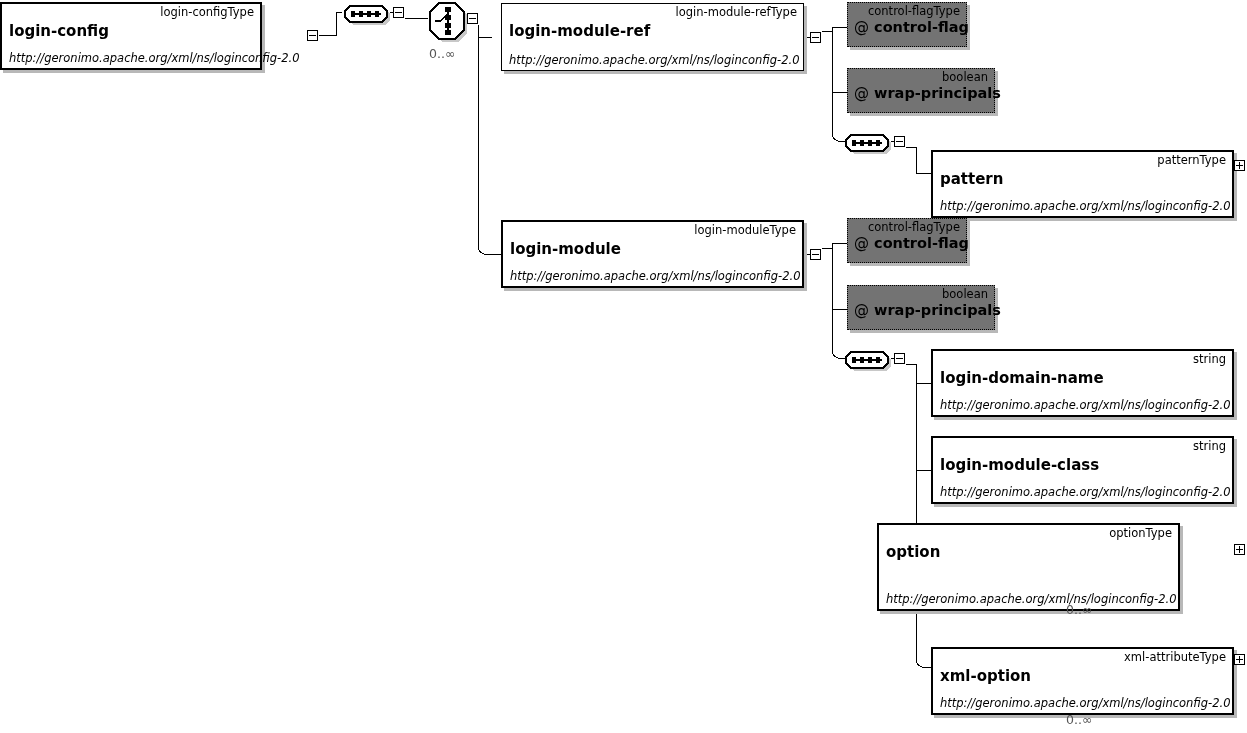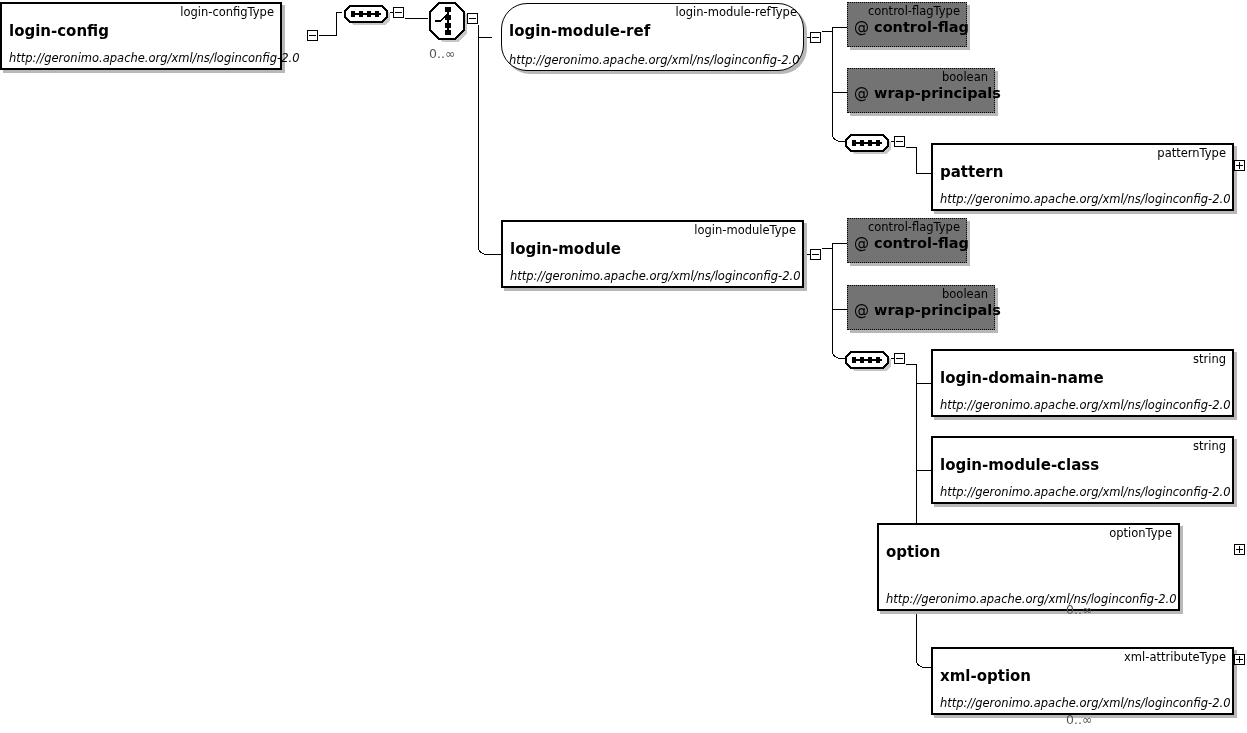--- a/index.html
+++ b/index.html
@@ -180,21 +180,21 @@
       <path d="M890.5,358.5 L894.5,358.5"></path>
       <path d="M905.5,364.5 L916.5,364.5"></path>
       <path d="M916.5,364.5 L916.5,383.5 L930.5,383.5"></path>
       <path d="M916.5,383.5 L916.5,470.5 L930.5,470.5"></path>
       <path d="M916.5,470.5 L916.5,557.5 L930.5,557.5"></path>
       <path d="M916.5,557.5 L916.5,659.5 Q916.5,667.5 925.5,667.5 L930.5,667.5"></path>
 
     </g>
   </svg>
 
-  <div class="node" style="left:0px; top:2px; width:282px; height:68px;">
+  <div class="node" style="left:0px; top:2px; width:262px; height:68px;">
     <div class="type">login-configType</div>
     <div class="name">login-config</div>
     <div class="ns">http://geronimo.apache.org/xml/ns/loginconfig-2.0</div>
   </div>
   <div class="tog" style="left:307px; top:30px;"></div>
 
   <div class="comp" style="left:341px; top:2px;">
     <svg width="52" height="24" viewBox="0 0 52 24" shape-rendering="crispEdges">
       <path d="M9,4 L4,9 L4,15 L9,20 L41,20 L46,15 L46,9 L41,4 Z" fill="#c8c8c8" stroke="none" transform="translate(3,3)"></path>
       <path d="M9,4 L4,9 L4,15 L9,20 L41,20 L46,15 L46,9 L41,4 Z" fill="#ffffff" stroke="#000000" stroke-width="1.6"></path>
@@ -215,21 +215,21 @@
       <rect x="18" y="7" width="6" height="5" fill="#000000"></rect>
       <rect x="18" y="15" width="6" height="5" fill="#000000"></rect>
       <rect x="18" y="23" width="6" height="5" fill="#000000"></rect>
       <rect x="18" y="30" width="6" height="5" fill="#000000"></rect>
       <path d="M8,21 L14,21 L21,13" fill="none" stroke="#000000" stroke-width="1.4"></path>
     </svg>
   </div>
   <div class="tog" style="left:467px; top:13px;"></div>
   <div class="card" style="left:429px; top:47px;">0..∞</div>
 
-  <div class="node thin" style="left:501px; top:3px; width:303px; height:68px;border-radius:26px;">
+  <div class="node thin" style="left:501px; top:3px; width:303px; height:68px;">
     <div class="type">login-module-refType</div>
     <div class="name">login-module-ref</div>
     <div class="ns">http://geronimo.apache.org/xml/ns/loginconfig-2.0</div>
   </div>
   <div class="tog" style="left:810px; top:32px;"></div>
 
   <div class="attr" style="left:847px; top:2px; width:120px; height:45px;">
     <div class="type">control-flagType</div>
     <div class="name">
       <span class="at">@</span>
@@ -251,21 +251,21 @@
       <path d="M9,4 L4,9 L4,15 L9,20 L41,20 L46,15 L46,9 L41,4 Z" fill="#ffffff" stroke="#000000" stroke-width="1.6"></path>
       <rect x="10" y="11" width="30" height="2" fill="#000000"></rect>
       <rect x="10" y="9" width="4" height="6" fill="#000000"></rect>
       <rect x="18" y="9" width="4" height="6" fill="#000000"></rect>
       <rect x="26" y="9" width="4" height="6" fill="#000000"></rect>
       <rect x="34" y="9" width="4" height="6" fill="#000000"></rect>
     </svg>
   </div>
   <div class="tog" style="left:894px; top:136px;"></div>
 
-  <div class="node" style="left:931px; top:143px; width:303px; height:68px;">
+  <div class="node" style="left:931px; top:150px; width:303px; height:68px;">
     <div class="type">patternType</div>
     <div class="name">pattern</div>
     <div class="ns">http://geronimo.apache.org/xml/ns/loginconfig-2.0</div>
   </div>
   <div class="tog plus" style="left:1234px; top:160px;"></div>
 
   <div class="node" style="left:501px; top:220px; width:303px; height:68px;">
     <div class="type">login-moduleType</div>
     <div class="name">login-module</div>
     <div class="ns">http://geronimo.apache.org/xml/ns/loginconfig-2.0</div>

